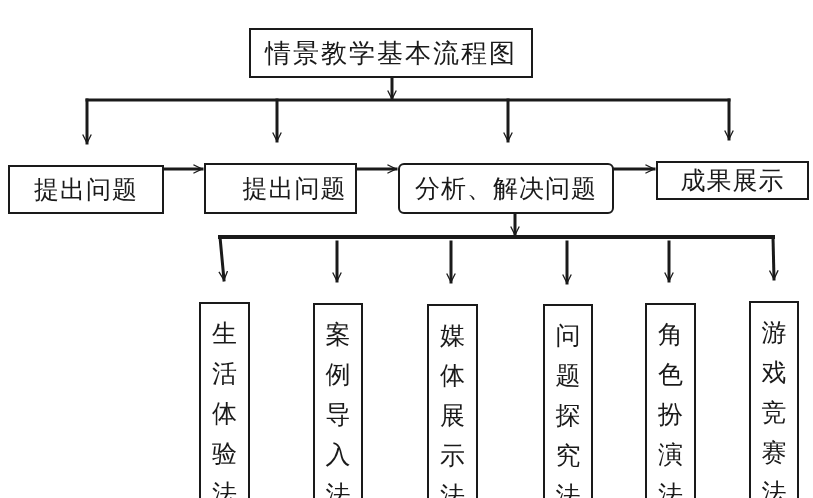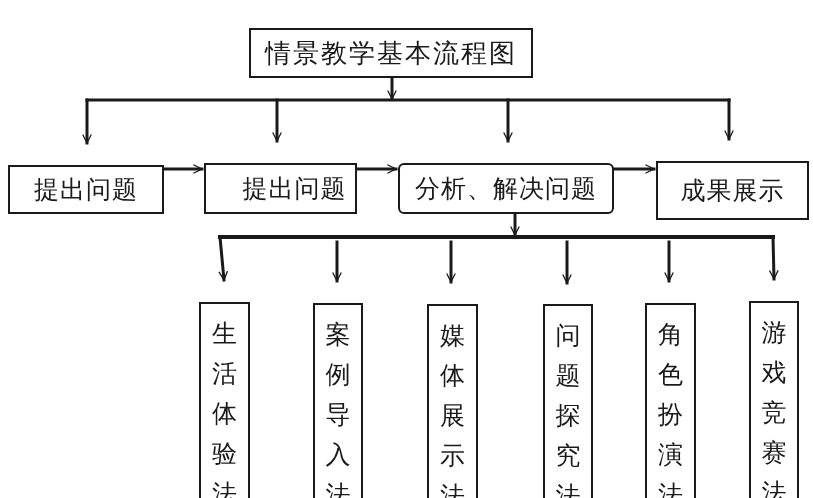--- a/index.html
+++ b/index.html
@@ -55,21 +55,21 @@
 
 <div class="box hbox" style="left:8px;top:145px;width:156px;height:49px;">
   <span>提出问题</span>
 </div>
 <div class="box hbox" style="left:204px;top:143px;width:153px;height:51px;padding-left:28px;">
   <span>提出问题</span>
 </div>
 <div class="box hbox" style="left:398px;top:143px;width:216px;height:51px;border-radius:6px;">
   <span>分析、解决问题</span>
 </div>
-<div class="box hbox" style="left:656px;top:141px;width:153px;height:59px;">
+<div class="box hbox" style="left:656px;top:141px;width:153px;height:39px;">
   <span>成果展示</span>
 </div>
 
 <div class="box vbox" style="left:199px;top:282px;width:51px;height:207px;">
   <span>生</span>
   <span>活</span>
   <span>体</span>
   <span>验</span>
   <span>法</span>
 </div>

